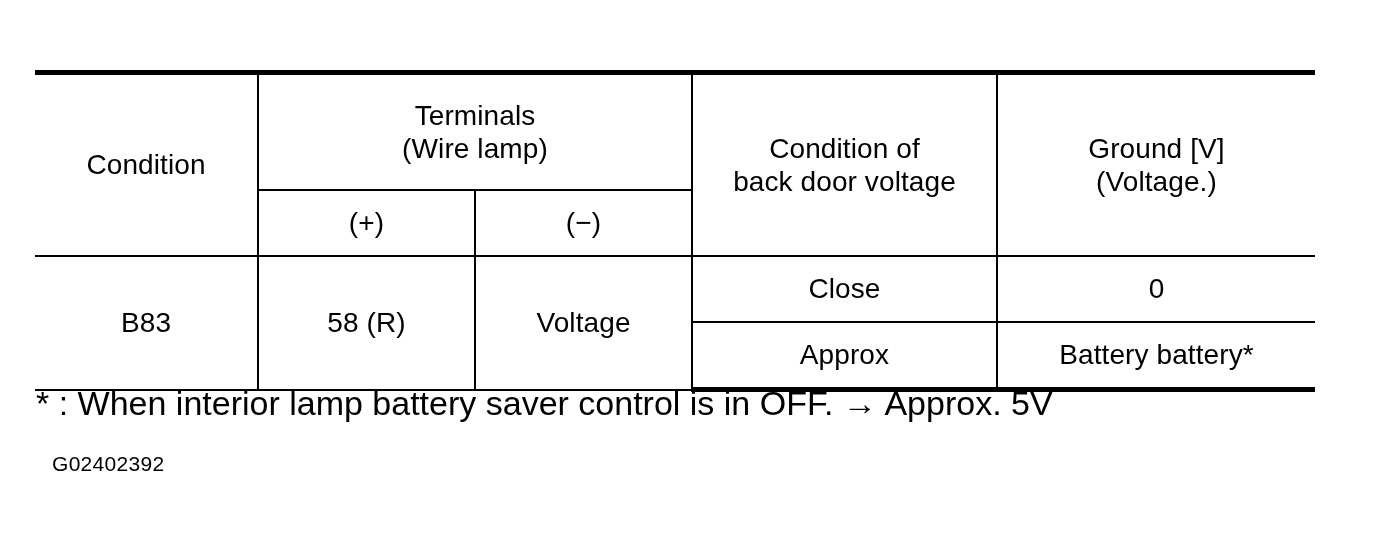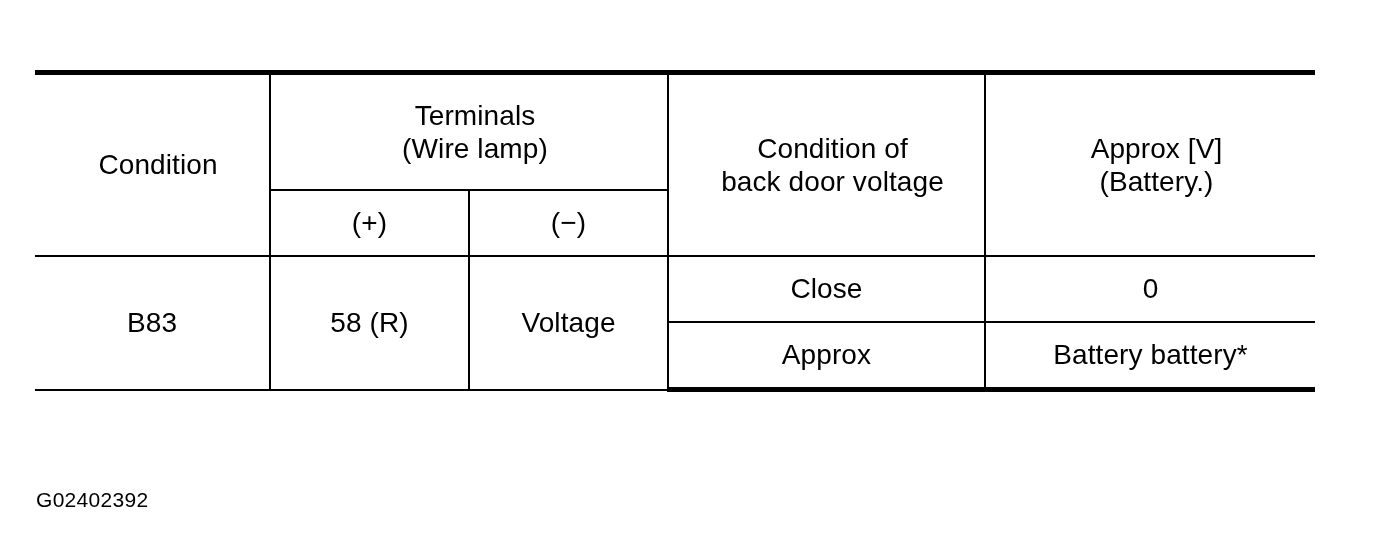--- a/index.html
+++ b/index.html
@@ -51,21 +51,20 @@
     color: #000000;
   }
 
   
   .spec-table tr > *:first-child { border-left: none; }
   .spec-table tr > *:last-child  { border-right: none; }
 
   
   .spec-table thead tr:first-child > * {
     border-top: 5px solid #000000;
-    padding-left: 12px;
   }
   .spec-table tbody tr:last-child > * {
     border-bottom: 5px solid #000000;
   }
 
   .cell-connector   { width: 222px; }
   .cell-plus        { width: 228px; }
   .cell-minus       { width: 210px; }
   .cell-condition   { width: 303px; }
   .cell-voltage     { width: 317px; }
@@ -84,49 +83,48 @@
     width: 1320px;
     font-size: 34px;
     line-height: 1.15;
     white-space: nowrap;
     color: #000000;
   }
 
   
   .figure-id {
     position: absolute;
-    left: 36px;
+    left: 52px;
     top: 452px;
     font-size: 21px;
     line-height: 1.1;
     letter-spacing: 0.3px;
     color: #000000;
-    margin-top: 36px;
   }
 </style>
 </head>
 <body>
 
 <div class="sheet">
 
   <table class="spec-table">
     <thead>
       <tr>
         <th class="cell-connector h-terminals" rowspan="2">Condition</th>
         <th class="h-terminals" colspan="2">
           <span class="two-line">Terminals</span>
           <span class="two-line">(Wire lamp)</span>
         </th>
         <th class="cell-condition h-terminals" rowspan="2">
           <span class="two-line">Condition of</span>
           <span class="two-line">back door voltage</span>
         </th>
         <th class="cell-voltage h-terminals" rowspan="2">
-          <span class="two-line">Approx [V]</span>
-          <span class="two-line">(Battery.)</span>
+          <span class="two-line">Ground [V]</span>
+          <span class="two-line">(Voltage.)</span>
         </th>
       </tr>
       <tr>
         <th class="cell-plus h-sub">(+)</th>
         <th class="cell-minus h-sub">(−)</th>
       </tr>
     </thead>
     <tbody>
       <tr>
         <td class="h-data-row" rowspan="2">B83</td>
@@ -135,16 +133,17 @@
         <td class="h-data-row">Close</td>
         <td class="h-data-row">0</td>
       </tr>
       <tr>
         <td class="h-data-row">Approx</td>
         <td class="h-data-row">Battery battery*</td>
       </tr>
     </tbody>
   </table>
 
+  <div class="footnote">* : When interior lamp battery saver control is in OFF. → Approx. 5V</div>
 
   <div class="figure-id">G02402392</div>
 
 </div>
 
 </body></html>

